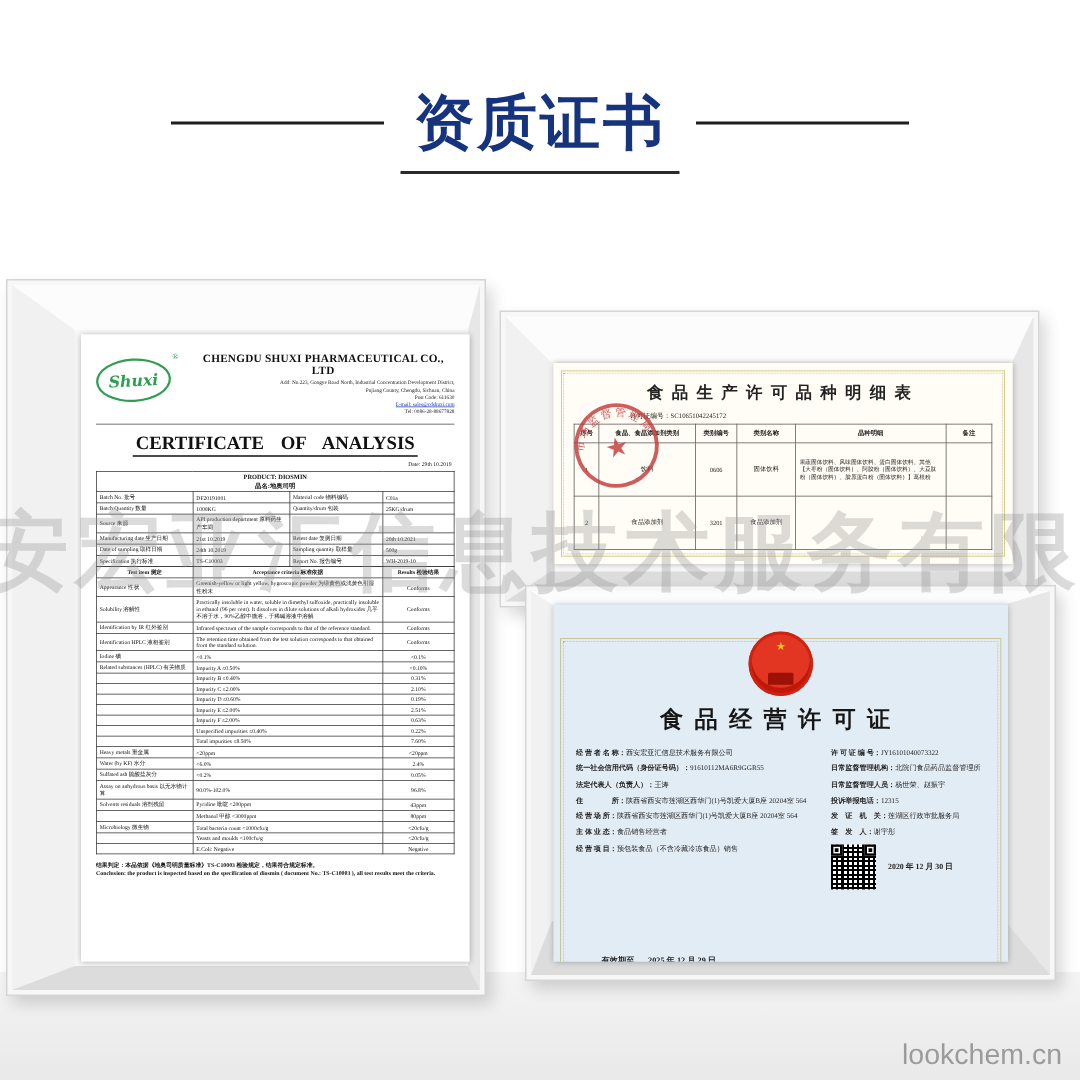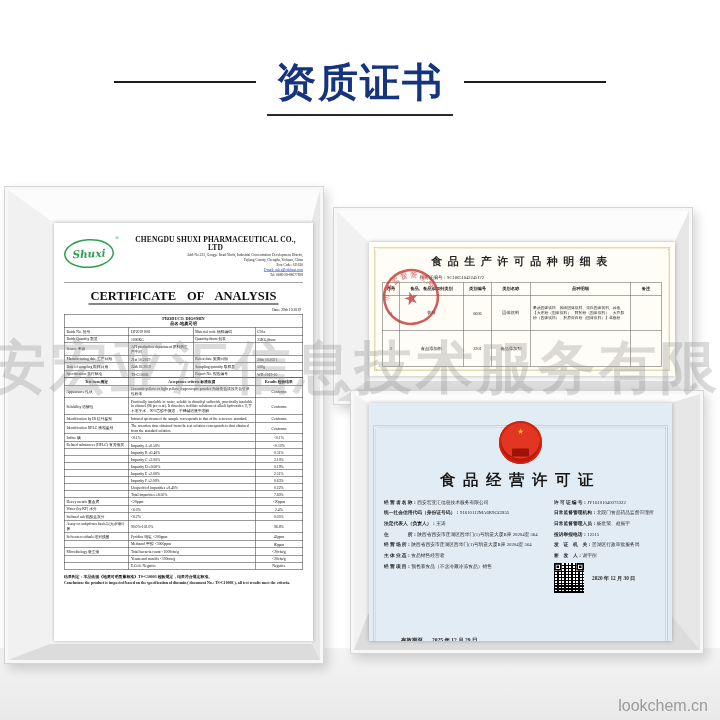--- a/index.html
+++ b/index.html
@@ -96,21 +96,21 @@
       background-image:repeating-linear-gradient(0deg,#000 0 3px,transparent 3px 6px),
                        repeating-linear-gradient(90deg,#000 0 3px,#fff 3px 7px);}
   .qr::before,.qr::after{content:"";position:absolute;width:15px;height:15px;background:#fff;
       border:3px solid #000;box-sizing:border-box;box-shadow:inset 0 0 0 2px #fff,inset 0 0 0 6px #000;}
   .qr::before{left:0;top:0;} .qr::after{right:0;top:0;}
   .issue-date{font-size:10.5px;font-weight:700;white-space:nowrap;}
   .valid{position:absolute;left:64px;bottom:30px;font-size:11px;font-weight:700;display:flex;gap:18px;}
   
   .wm{position:absolute;top:330px;left:-72px;z-index:60;white-space:nowrap;
       font-size:57px;font-weight:700;letter-spacing:4px;color:rgba(150,150,150,.34);}
-  .site{position:absolute;right:12px;bottom:5px;font-size:16px;color:#9b9b9b;z-index:70;}
+  .site{position:absolute;right:12px;bottom:5px;font-size:19px;color:#9b9b9b;z-index:70;}
 </style>
 </head>
 <body>
 
 <div class="band"></div>
 
 <header class="hdr">
   <div class="hdr-row">
     <span class="hline"></span>
     <h1>资质证书</h1>

